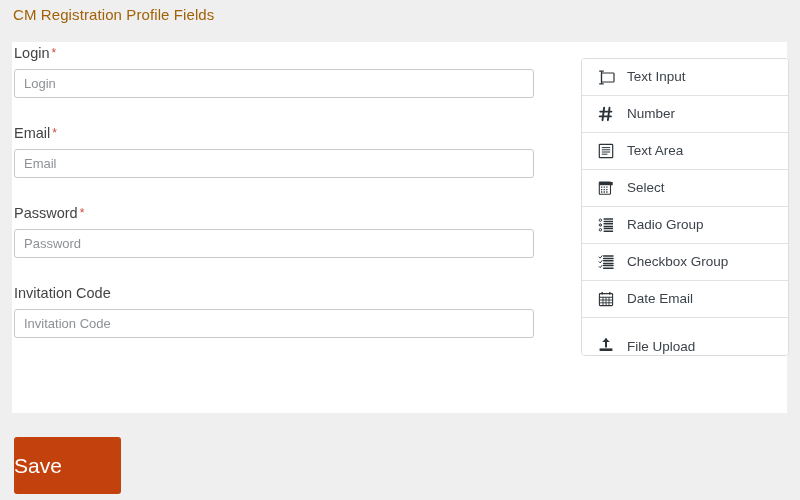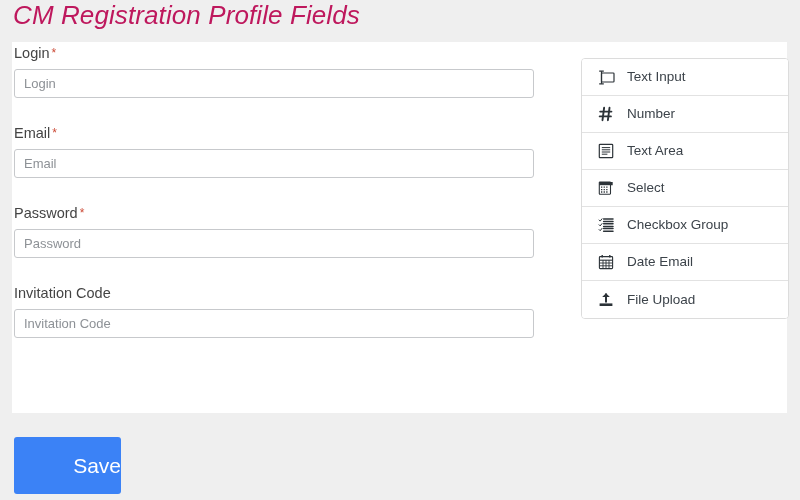--- a/index.html
+++ b/index.html
@@ -14,27 +14,26 @@
     font-family: "Liberation Sans", sans-serif;
     overflow: hidden;
     position: relative;
   }
 
   
   .page-title {
     position: absolute;
     left: 13px;
     top: 2px;
-    font-size: 26px;
+    font-size: 15px;
     font-weight: 400;
-    color: #be185d;
+    color: #a16207;
     letter-spacing: 0.1px;
     line-height: 26px;
     white-space: nowrap;
-    font-style: italic;
   }
 
   
   .card {
     position: absolute;
     left: 12px;
     top: 42px;
     width: 775px;
     height: 371px;
     background: #ffffff;
@@ -94,21 +93,21 @@
   }
   .type-item {
     display: flex;
     align-items: center;
     height: 37px;
     padding-left: 14px;
     border-bottom: 1px solid #e2e2e2;
     cursor: pointer;
     background: #ffffff;
   }
-  .type-item:last-child { border-bottom: none; }
+  .type-item:last-child { border-bottom: none; align-items: flex-end; }
   .type-icon {
     width: 20px;
     height: 20px;
     margin-right: 11px;
     flex: 0 0 20px;
     display: flex;
     align-items: center;
     justify-content: center;
     color: #2c3338;
   }
@@ -120,28 +119,28 @@
     white-space: nowrap;
   }
 
   
   .save-btn {
     position: absolute;
     left: 14px;
     top: 437px;
     width: 107px;
     height: 57px;
-    background: #3b82f6;
+    background: #c2410c;
     border: none;
     border-radius: 3px;
     color: #ffffff;
     font-family: "Liberation Sans", sans-serif;
     font-size: 21px;
     font-weight: 400;
-    text-align: right;
+    text-align: left;
     line-height: 57px;
     padding: 0;
     cursor: pointer;
   }
 </style>
 </head>
 <body>
 
 <div class="page-title">CM Registration Profile Fields</div>
 
@@ -231,20 +230,37 @@
         <line x1="5.6" y1="9.6" x2="6.9" y2="9.6" stroke-width="1.3"></line>
         <line x1="8.2" y1="9.6" x2="9.5" y2="9.6" stroke-width="1.3"></line>
         <line x1="3.0" y1="12.0" x2="4.3" y2="12.0" stroke-width="1.3"></line>
         <line x1="5.6" y1="12.0" x2="6.9" y2="12.0" stroke-width="1.3"></line>
         <line x1="8.2" y1="12.0" x2="9.5" y2="12.0" stroke-width="1.3"></line>
       </svg>
     </span>
     <span class="type-label">Select</span>
   </div>
 
+  <div class="type-item">
+    <span class="type-icon">
+      <svg width="16" height="16" viewBox="0 0 16 16" fill="none" stroke="#2c3338">
+        <circle cx="2.4" cy="3.2" r="1.2" stroke-width="1"></circle>
+        <circle cx="2.4" cy="8.0" r="1.2" stroke-width="1"></circle>
+        <circle cx="2.4" cy="12.8" r="1.2" stroke-width="1"></circle>
+        <circle cx="2.4" cy="8.0" r="0.5" fill="#2c3338" stroke="none"></circle>
+        <line x1="5.6" y1="2.0" x2="15.0" y2="2.0" stroke-width="1.5"></line>
+        <line x1="5.6" y1="4.6" x2="15.0" y2="4.6" stroke-width="1.5"></line>
+        <line x1="5.6" y1="6.8" x2="15.0" y2="6.8" stroke-width="1.5"></line>
+        <line x1="5.6" y1="9.4" x2="15.0" y2="9.4" stroke-width="1.5"></line>
+        <line x1="5.6" y1="11.6" x2="15.0" y2="11.6" stroke-width="1.5"></line>
+        <line x1="5.6" y1="14.2" x2="15.0" y2="14.2" stroke-width="1.5"></line>
+      </svg>
+    </span>
+    <span class="type-label">Radio Group</span>
+  </div>
 
   <div class="type-item">
     <span class="type-icon">
       <svg width="16" height="16" viewBox="0 0 16 16" fill="none" stroke="#2c3338" stroke-width="1" stroke-linecap="round" stroke-linejoin="round">
         <polyline points="1.1,3.0 2.2,4.1 4.0,1.8"></polyline>
         <polyline points="1.1,7.8 2.2,8.9 4.0,6.6"></polyline>
         <polyline points="1.1,12.6 2.2,13.7 4.0,11.4"></polyline>
         <line x1="5.6" y1="2.0" x2="15.0" y2="2.0" stroke-width="1.5"></line>
         <line x1="5.6" y1="4.6" x2="15.0" y2="4.6" stroke-width="1.5"></line>
         <line x1="5.6" y1="6.8" x2="15.0" y2="6.8" stroke-width="1.5"></line>

